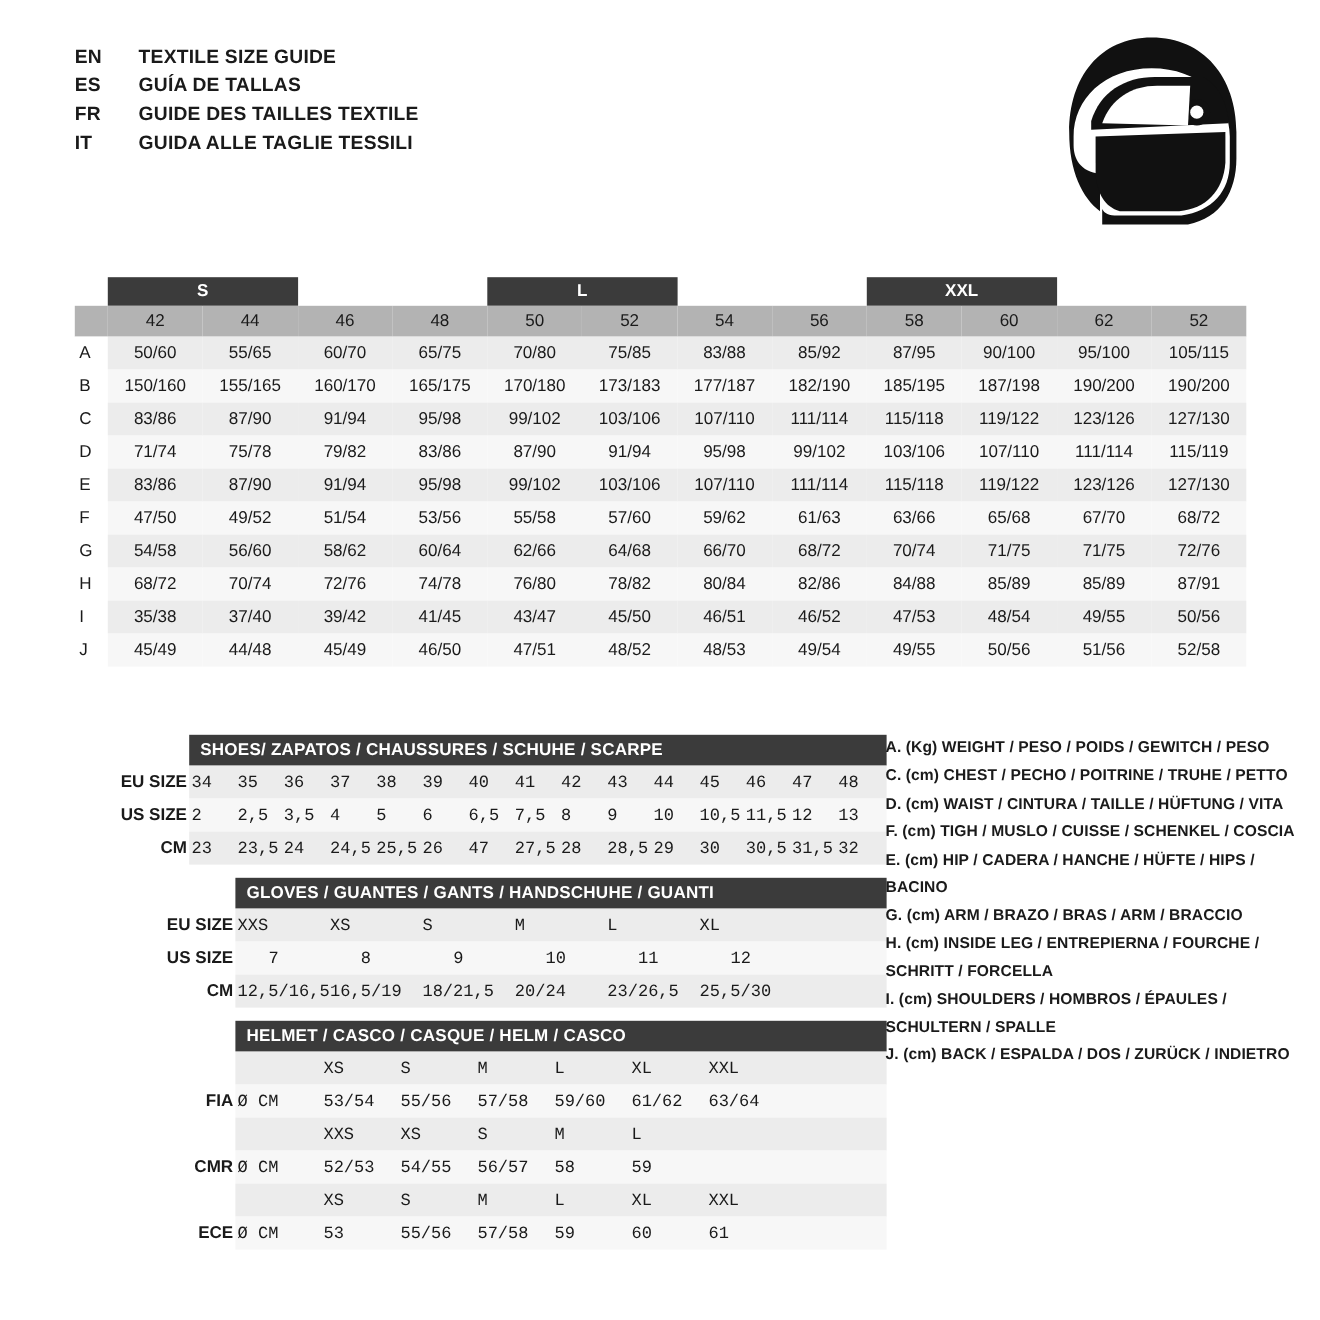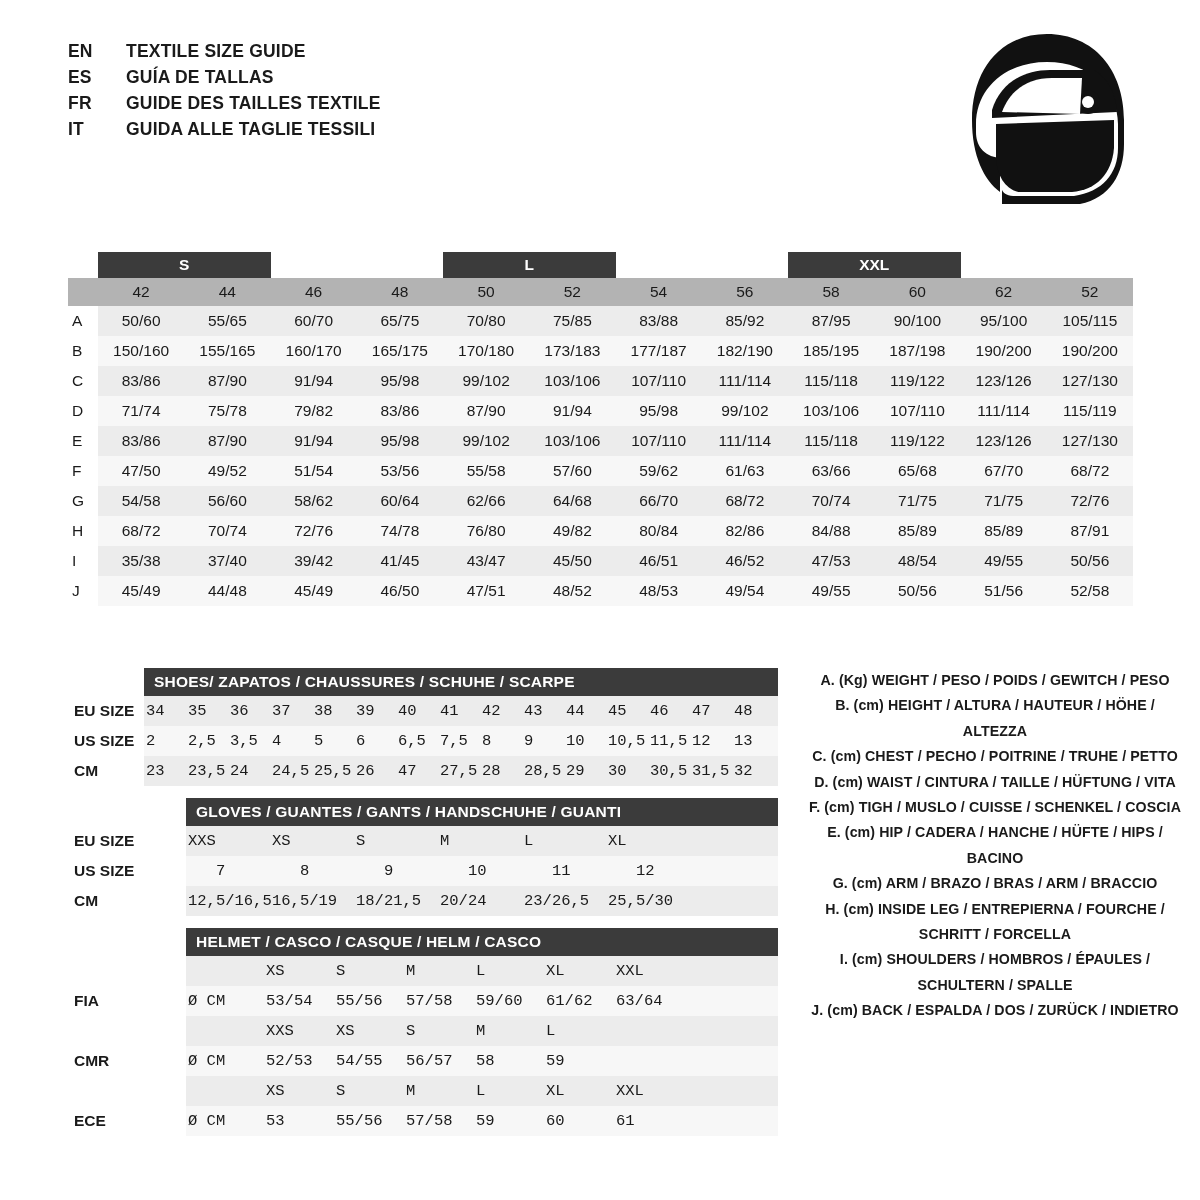--- a/index.html
+++ b/index.html
@@ -99,33 +99,35 @@
   .lower {
     position: absolute;
     left: 68px;
     top: 668px;
     width: 1065px;
   }
   .sub-table {
     border-collapse: collapse;
     font-size: 15.5px;
     width: 710px;
+    margin-left: 28px;
   }
   .sub-table td {
     padding: 0 2px;
     height: 30px;
     line-height: 30px;
     text-align: left;
     white-space: nowrap;
   }
   .sub-table td.lab {
     width: 110px;
     padding-left: 6px;
     font-weight: bold;
     background: #ffffff !important;
+    text-align: right;
   }
   .sub-table tr.banner td {
     background: #3b3b3b;
     color: #ffffff;
     font-weight: bold;
     padding-left: 10px;
     height: 28px;
     line-height: 28px;
     letter-spacing: 0.2px;
   }
@@ -145,21 +147,21 @@
   .legend {
     position: absolute;
     left: 805px;
     top: 668px;
     width: 380px;
     font-size: 14.2px;
     line-height: 25.4px;
     font-weight: bold;
     letter-spacing: 0.1px;
   }
-  .legend div { white-space: normal; text-align: center; }
+  .legend div { white-space: normal; }
 </style>
 </head>
 <body>
 
 <div class="header">
   <div class="title-row">
     <span class="title-lang">EN</span>
     <span class="title-text">TEXTILE SIZE GUIDE</span>
   </div>
   <div class="title-row">
@@ -323,21 +325,21 @@
       <td>71/75</td>
       <td>72/76</td>
     </tr>
     <tr class="even">
       <td class="rowlabel">H</td>
       <td>68/72</td>
       <td>70/74</td>
       <td>72/76</td>
       <td>74/78</td>
       <td>76/80</td>
-      <td>49/82</td>
+      <td>78/82</td>
       <td>80/84</td>
       <td>82/86</td>
       <td>84/88</td>
       <td>85/89</td>
       <td>85/89</td>
       <td>87/91</td>
     </tr>
     <tr class="odd">
       <td class="rowlabel">I</td>
       <td>35/38</td>
@@ -588,21 +590,20 @@
         </div>
       </td>
     </tr>
   </tbody>
     </table>
 
 </div>
 
 <div class="legend">
   <div>A. (Kg) WEIGHT / PESO / POIDS / GEWITCH / PESO</div>
-  <div>B. (cm) HEIGHT / ALTURA / HAUTEUR / HÖHE / ALTEZZA</div>
   <div>C. (cm) CHEST / PECHO / POITRINE / TRUHE / PETTO</div>
   <div>D. (cm) WAIST / CINTURA / TAILLE / HÜFTUNG / VITA</div>
   <div>F. (cm) TIGH / MUSLO / CUISSE / SCHENKEL / COSCIA</div>
   <div>E. (cm) HIP / CADERA / HANCHE / HÜFTE / HIPS / BACINO</div>
   <div>G. (cm) ARM / BRAZO / BRAS / ARM / BRACCIO</div>
   <div>H. (cm) INSIDE LEG / ENTREPIERNA / FOURCHE / SCHRITT / FORCELLA</div>
   <div>I. (cm) SHOULDERS / HOMBROS / ÉPAULES / SCHULTERN / SPALLE</div>
   <div>J. (cm) BACK / ESPALDA / DOS / ZURÜCK / INDIETRO</div>
 </div>
 

